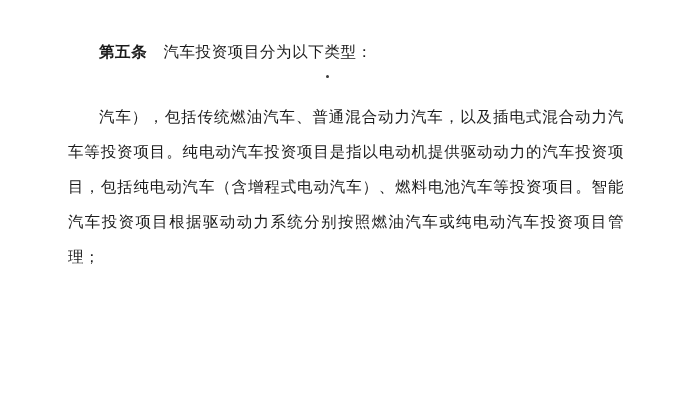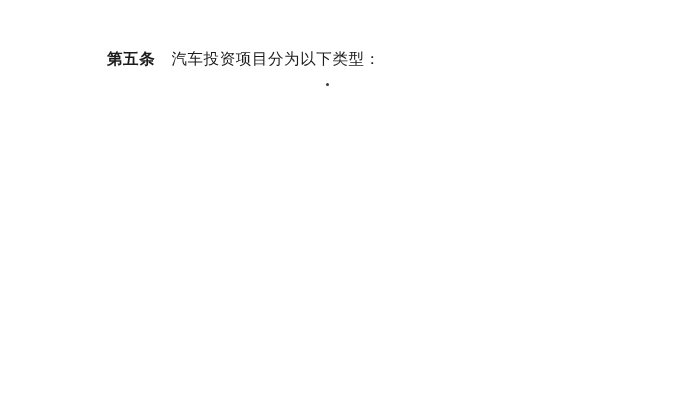--- a/index.html
+++ b/index.html
@@ -23,23 +23,24 @@
   }
   .doc-body {
     font-size: 15.5px;
     line-height: 35px;
     color: #1b1b1b;
     letter-spacing: 0.6px;
     text-align: justify;
     text-justify: inter-ideograph;
   }
   .para {
-    margin: 16px;
+    margin: 8px;
     text-indent: 2em;
     white-space: normal;
+    font-family: Liberation Serif, serif;
   }
   .para.p-heading {
     margin-bottom: 0;
   }
   .lead {
     font-weight: bold;
   }
   .para.p-one {
     margin-top: 1px;
   }
@@ -67,15 +68,16 @@
 <div class="page">
   <div class="doc-body">
 
     <p class="para p-heading"><span class="lead">第五条</span><span>　汽车投资项目分为以下类型：</span></p>
 
 
     <div class="artifact-row">
       <span class="artifact-dot"></span>
     </div>
 
+    <p class="para p-two">汽车），包括传统燃油汽车、普通混合动力汽车，以及插电式混合动力汽车等投资项目。纯电动汽车投资项目是指以电动机提供驱动动力的汽车投资项目，包括纯电动汽车（含增程式电动汽车）、燃料电池汽车等投资项目。智能汽车投资项目根据驱动动力系统分别按照燃油汽车或纯电动汽车投资项目管理；</p>
 
   </div>
 </div>
 
 </body></html>

